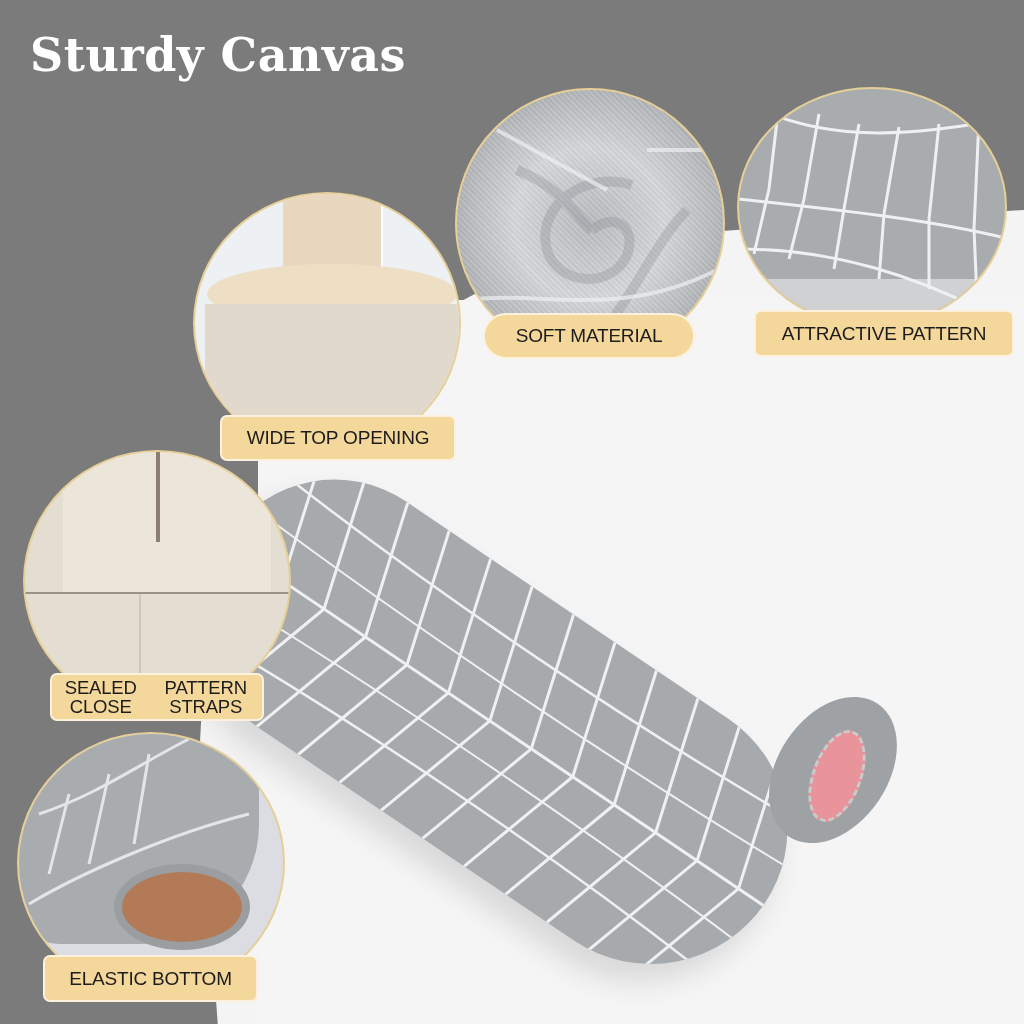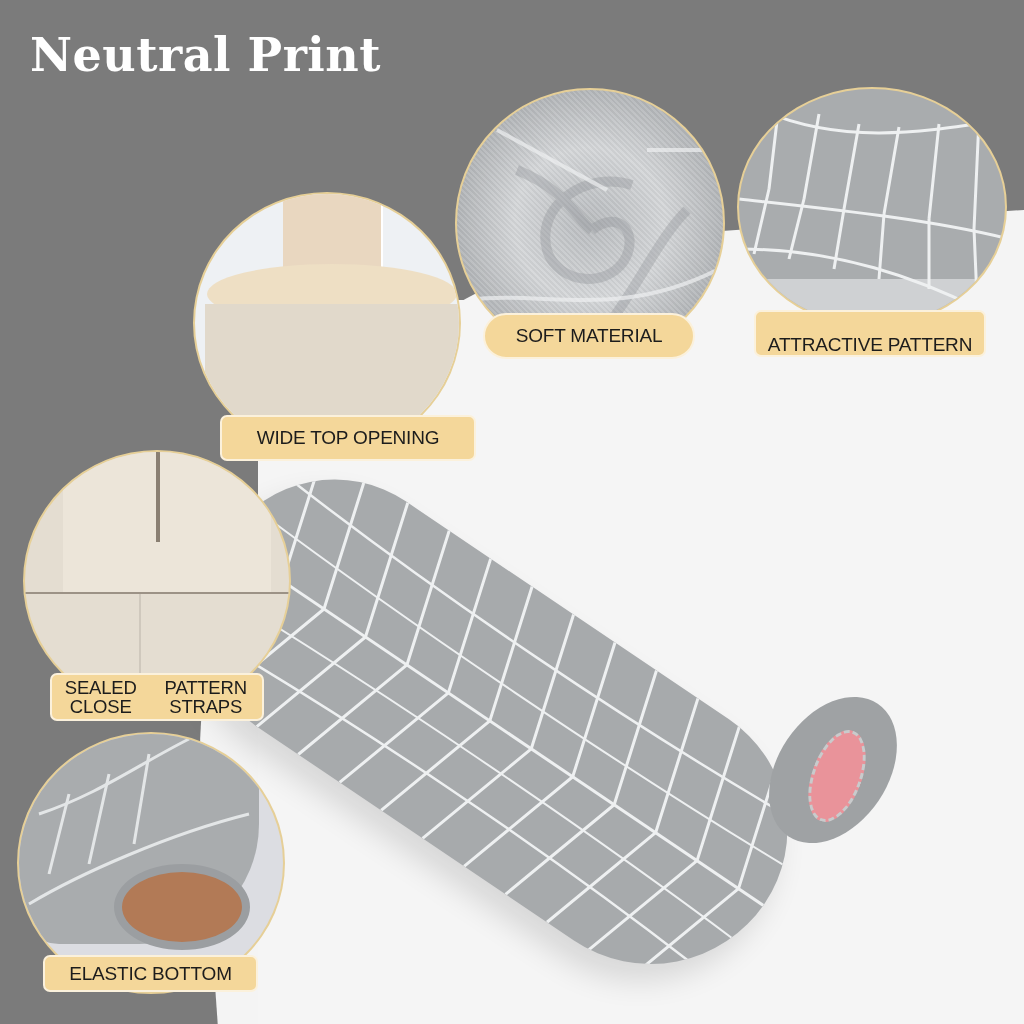--- a/index.html
+++ b/index.html
@@ -22,21 +22,21 @@
   .strap { position:absolute; background:#e7dccb; }
 </style>
 </head>
 <body>
 
 <div class="bg-dark"></div>
 <div class="bg-light"></div>
 <div class="bg-light2"></div>
 
 <div class="title">
-  <div>Neutral Print</div>
+  <div>Sturdy Canvas</div>
 </div>
 
 <div class="roll">
   <svg width="650" height="270" viewBox="0 0 650 270">
     <g stroke="#eef0f1" stroke-width="3" fill="none">
       <line x1="0" y1="135" x2="650" y2="135"></line>
       <g id="chev">
       </g>
     </g>
     <g stroke="#eef0f1" stroke-width="3" fill="none">
@@ -86,30 +86,30 @@
     <rect x="0" y="190" width="270" height="60" fill="#cfd1d3"></rect>
     <g stroke="#eef0f1" stroke-width="3" fill="none">
       <path d="M20,20 C110,60 200,40 270,30"></path>
       <path d="M0,110 C90,120 190,130 270,150"></path>
       <path d="M0,160 C100,160 180,190 240,220"></path>
       <path d="M40,15 L30,100 M80,25 L65,110 M120,35 L105,120 M160,38 L145,125 M200,35 L190,130 M240,30 L235,140"></path>
       <path d="M30,100 L15,165 M65,110 L50,170 M105,120 L95,180 M145,125 L140,190 M190,130 L190,200 M235,140 L238,210"></path>
     </g>
   </svg>
 </div>
-<div class="label" style="left:754px; top:310px; width:232px; height:47px;align-items:flex-end;">
+<div class="label" style="left:754px; top:310px; width:260px; height:47px;">
   <span>ATTRACTIVE PATTERN</span>
 </div>
 
 <div class="circle" style="left:193px; top:192px; width:268px; height:262px; background:#eef1f4;">
   <div class="strap" style="left:88px; top:0; width:98px; height:92px; background:#e9d7c0; border-right:2px solid #fff;"></div>
   <div style="position:absolute; left:12px; top:70px; width:250px; height:60px; border-radius:50%; background:#eedfc4;"></div>
   <div style="position:absolute; left:10px; top:110px; width:260px; height:160px; background:#e1d9cb;"></div>
 </div>
-<div class="label" style="left:220px; top:415px; width:256px; height:46px;">
+<div class="label" style="left:220px; top:415px; width:236px; height:46px;">
   <span>WIDE TOP OPENING</span>
 </div>
 
 <div class="circle" style="left:23px; top:450px; width:268px; height:262px; background:#e4ddd1;">
   <div class="strap" style="left:38px; top:0; width:208px; height:140px; background:#ece5d9;"></div>
   <div style="position:absolute; left:131px; top:0; width:4px; height:90px; background:#8a7f72;"></div>
   <div style="position:absolute; left:0; top:140px; width:268px; height:2px; background:#9c9286;"></div>
   <div style="position:absolute; left:114px; top:142px; width:2px; height:120px; background:#cfc8bd;"></div>
 </div>
 <div class="label" style="left:50px; top:673px; width:214px; height:48px; line-height:19px; font-size:18.5px;">
@@ -121,15 +121,15 @@
   <div style="position:absolute; left:0; top:0; width:240px; height:210px; border-radius:0 0 120px 40px; background:#a9acae;"></div>
   <div style="position:absolute; left:95px; top:130px; width:120px; height:70px; border-radius:50%; background:#b27a56; border:8px solid #9b9ea1;"></div>
   <svg width="268" height="262" viewBox="0 0 268 262" style="position:absolute; left:0; top:0;">
     <g stroke="#eef0f1" stroke-width="3" fill="none" opacity="0.85">
       <path d="M20,80 C80,60 120,30 170,5"></path>
       <path d="M50,60 L30,140 M90,40 L70,130 M130,20 L115,110"></path>
       <path d="M10,170 C60,140 150,100 230,80"></path>
     </g>
   </svg>
 </div>
-<div class="label" style="left:43px; top:955px; width:215px; height:37px;">
+<div class="label" style="left:43px; top:955px; width:215px; height:47px;">
   <span>ELASTIC BOTTOM</span>
 </div>
 
 </body></html>

